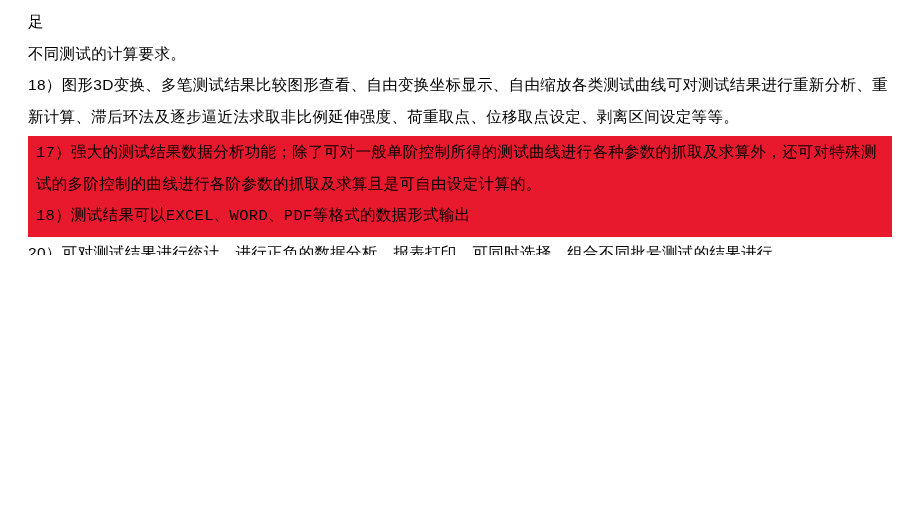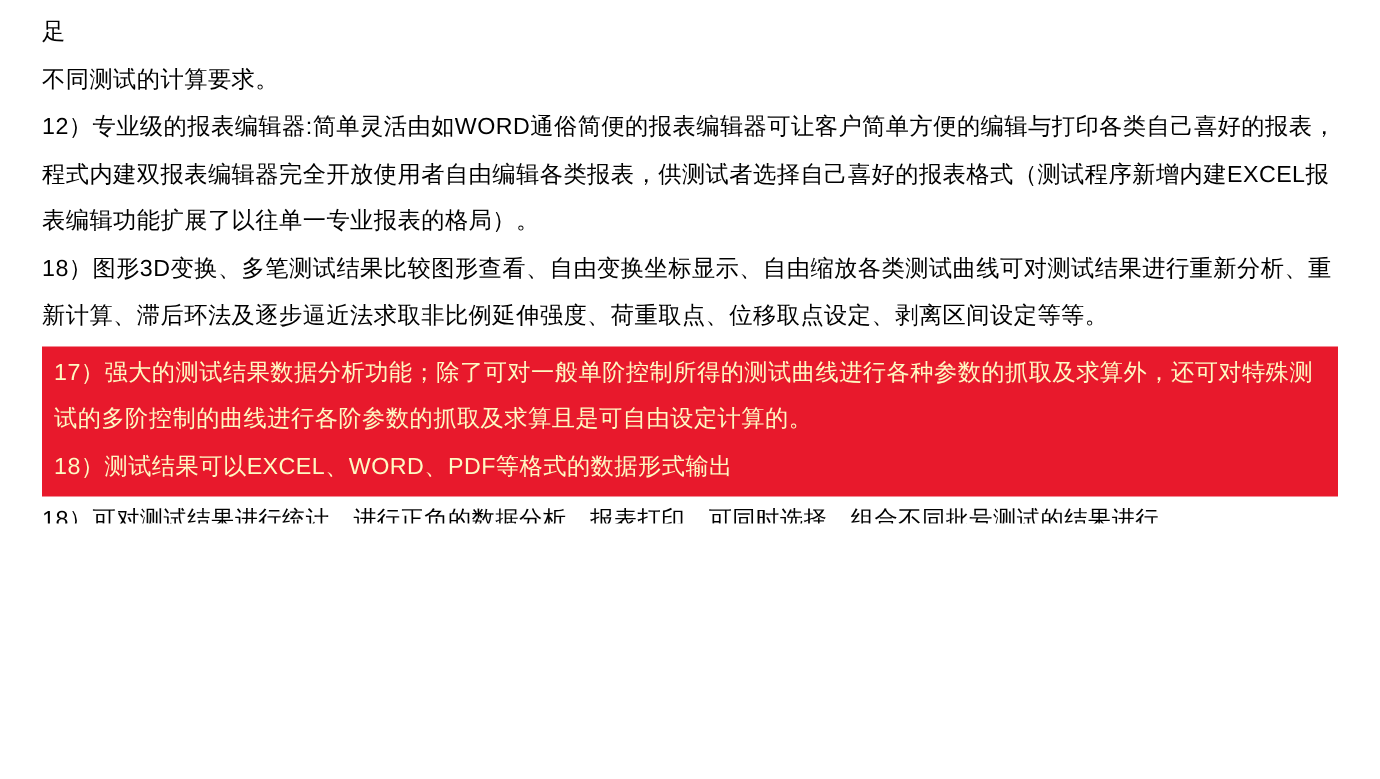--- a/index.html
+++ b/index.html
@@ -33,39 +33,39 @@
   .para.first {
     padding-top: 6px;
   }
   .highlight-block {
     background: #e8192c;
     margin: 4px 0 0 0;
     padding: 2px 8px 4px 8px;
     position: relative;
   }
   .highlight-block .para {
-    color: #fef9c3;
+    color: #000000;
+    font-family: Liberation Mono, monospace;
   }
   .clipped-line {
     overflow: hidden;
     height: 18px;
   }
 </style>
 </head>
 <body>
 
 <div class="page">
 
   <p class="para first">足</p>
   <p class="para">不同测试的计算要求。</p>
-  <p class="para">12）专业级的报表编辑器:简单灵活由如WORD通俗简便的报表编辑器可让客户简单方便的编辑与打印各类自己喜好的报表，程式内建双报表编辑器完全开放使用者自由编辑各类报表，供测试者选择自己喜好的报表格式（测试程序新增内建EXCEL报表编辑功能扩展了以往单一专业报表的格局）。</p>
   <p class="para">18）图形3D变换、多笔测试结果比较图形查看、自由变换坐标显示、自由缩放各类测试曲线可对测试结果进行重新分析、重新计算、滞后环法及逐步逼近法求取非比例延伸强度、荷重取点、位移取点设定、剥离区间设定等等。</p>
 
   <div class="highlight-block">
     <p class="para">17）强大的测试结果数据分析功能；除了可对一般单阶控制所得的测试曲线进行各种参数的抓取及求算外，还可对特殊测试的多阶控制的曲线进行各阶参数的抓取及求算且是可自由设定计算的。</p>
     <p class="para">18）测试结果可以EXCEL、WORD、PDF等格式的数据形式输出</p>
   </div>
 
   <div class="clipped-line">
-    <p class="para">18）可对测试结果进行统计、进行正负的数据分析、报表打印、可同时选择、组合不同批号测试的结果进行</p>
+    <p class="para">20）可对测试结果进行统计、进行正负的数据分析、报表打印、可同时选择、组合不同批号测试的结果进行</p>
   </div>
 
 </div>
 
 </body></html>

